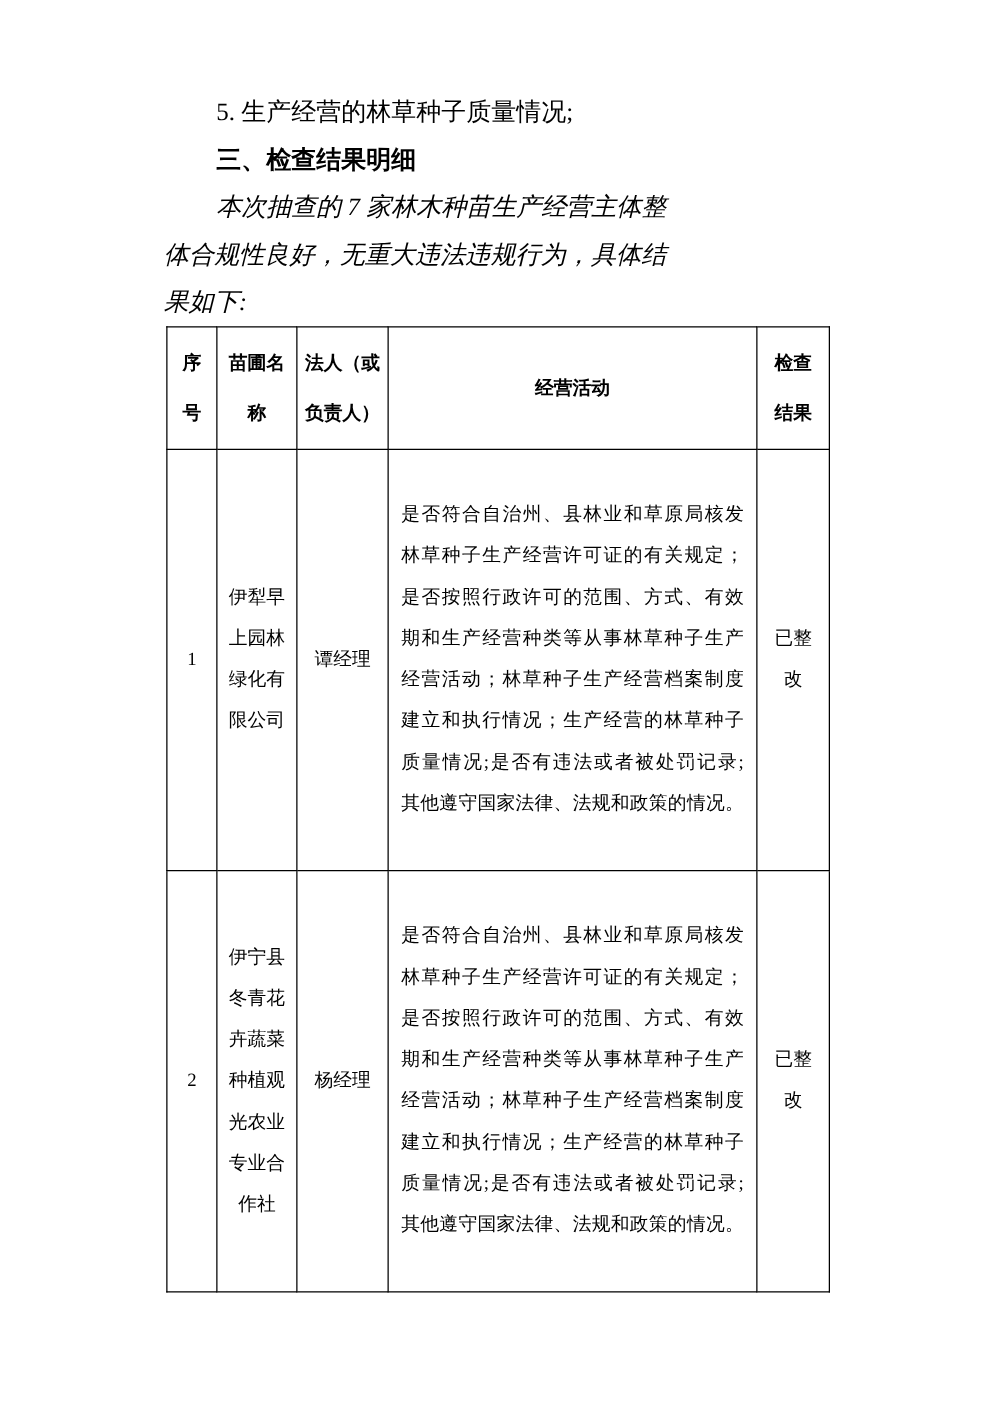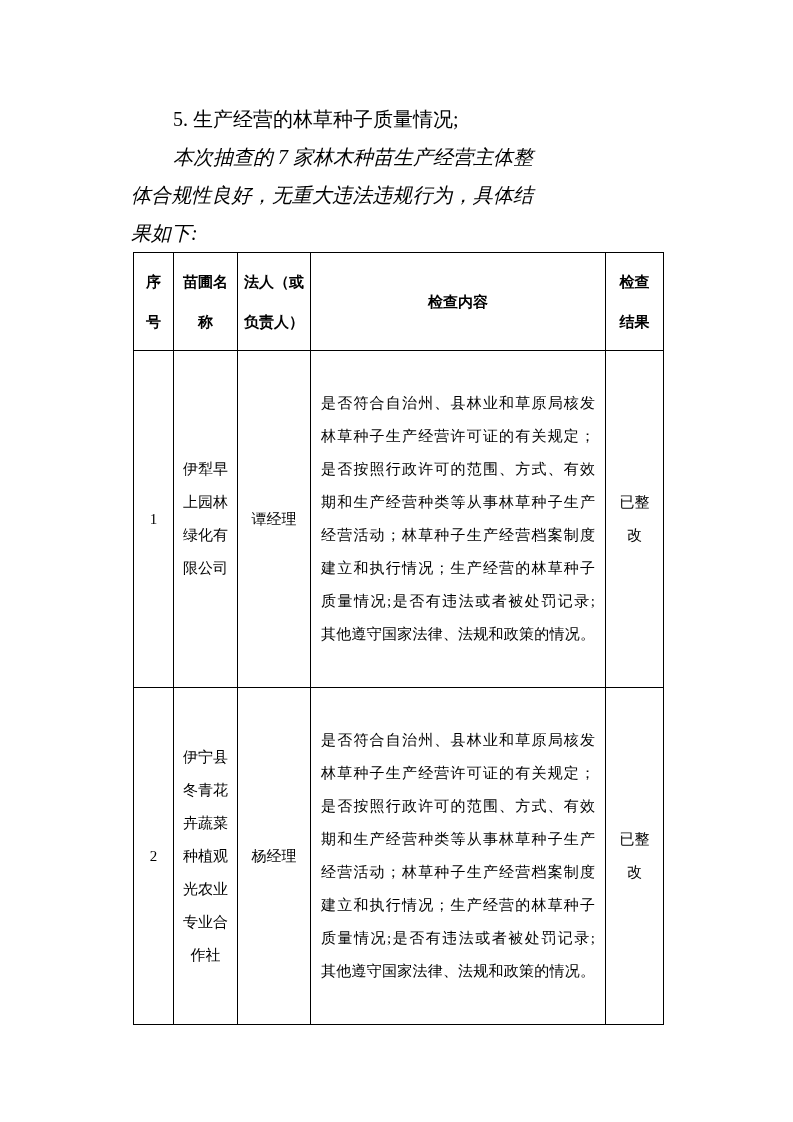--- a/index.html
+++ b/index.html
@@ -9,21 +9,21 @@
     height: 1122px;
     position: relative;
     overflow: hidden;
     color: #000;
     font-family: "Liberation Serif", "DejaVu Serif", serif;
   }
   .page {
     width: 663px;
     height: 1122px;
     background: #fff;
-    padding: 100px 130px 0 131px;
+    padding: 71px 130px 0 131px;
   }
   .body-line {
     font-size: 20px;
     line-height: 38px;
     text-indent: 42px;
     white-space: nowrap;
   }
   .section-heading {
     font-size: 20px;
     line-height: 38px;
@@ -77,39 +77,40 @@
   .col-legal  { width: 73px; }
   .col-content{ width: 295px; }
   .col-result { width: 58px; }
 </style>
 </head>
 <body>
 
 <div class="page">
 
   <p class="body-line">5. 生产经营的林草种子质量情况;</p>
+  <h3 class="section-heading">三、检查结果明细</h3>
   <p class="intro-para">本次抽查的 7 家林木种苗生产经营主体整体合规性良好，无重大违法违规行为，具体结果如下:</p>
 
   <table class="inspection">
     <colgroup>
       <col class="col-index">
       <col class="col-name">
       <col class="col-legal">
       <col class="col-content">
       <col class="col-result">
     </colgroup>
     <thead>
       <tr>
         <th>序
 号</th>
         <th>苗圃名
 称</th>
         <th>法人（或
 负责人）</th>
-        <th>检查内容</th>
+        <th>经营活动</th>
         <th>检查
 结果</th>
       </tr>
     </thead>
     <tbody>
       <tr>
         <td>1</td>
         <td>伊犁早
 上园林
 绿化有

